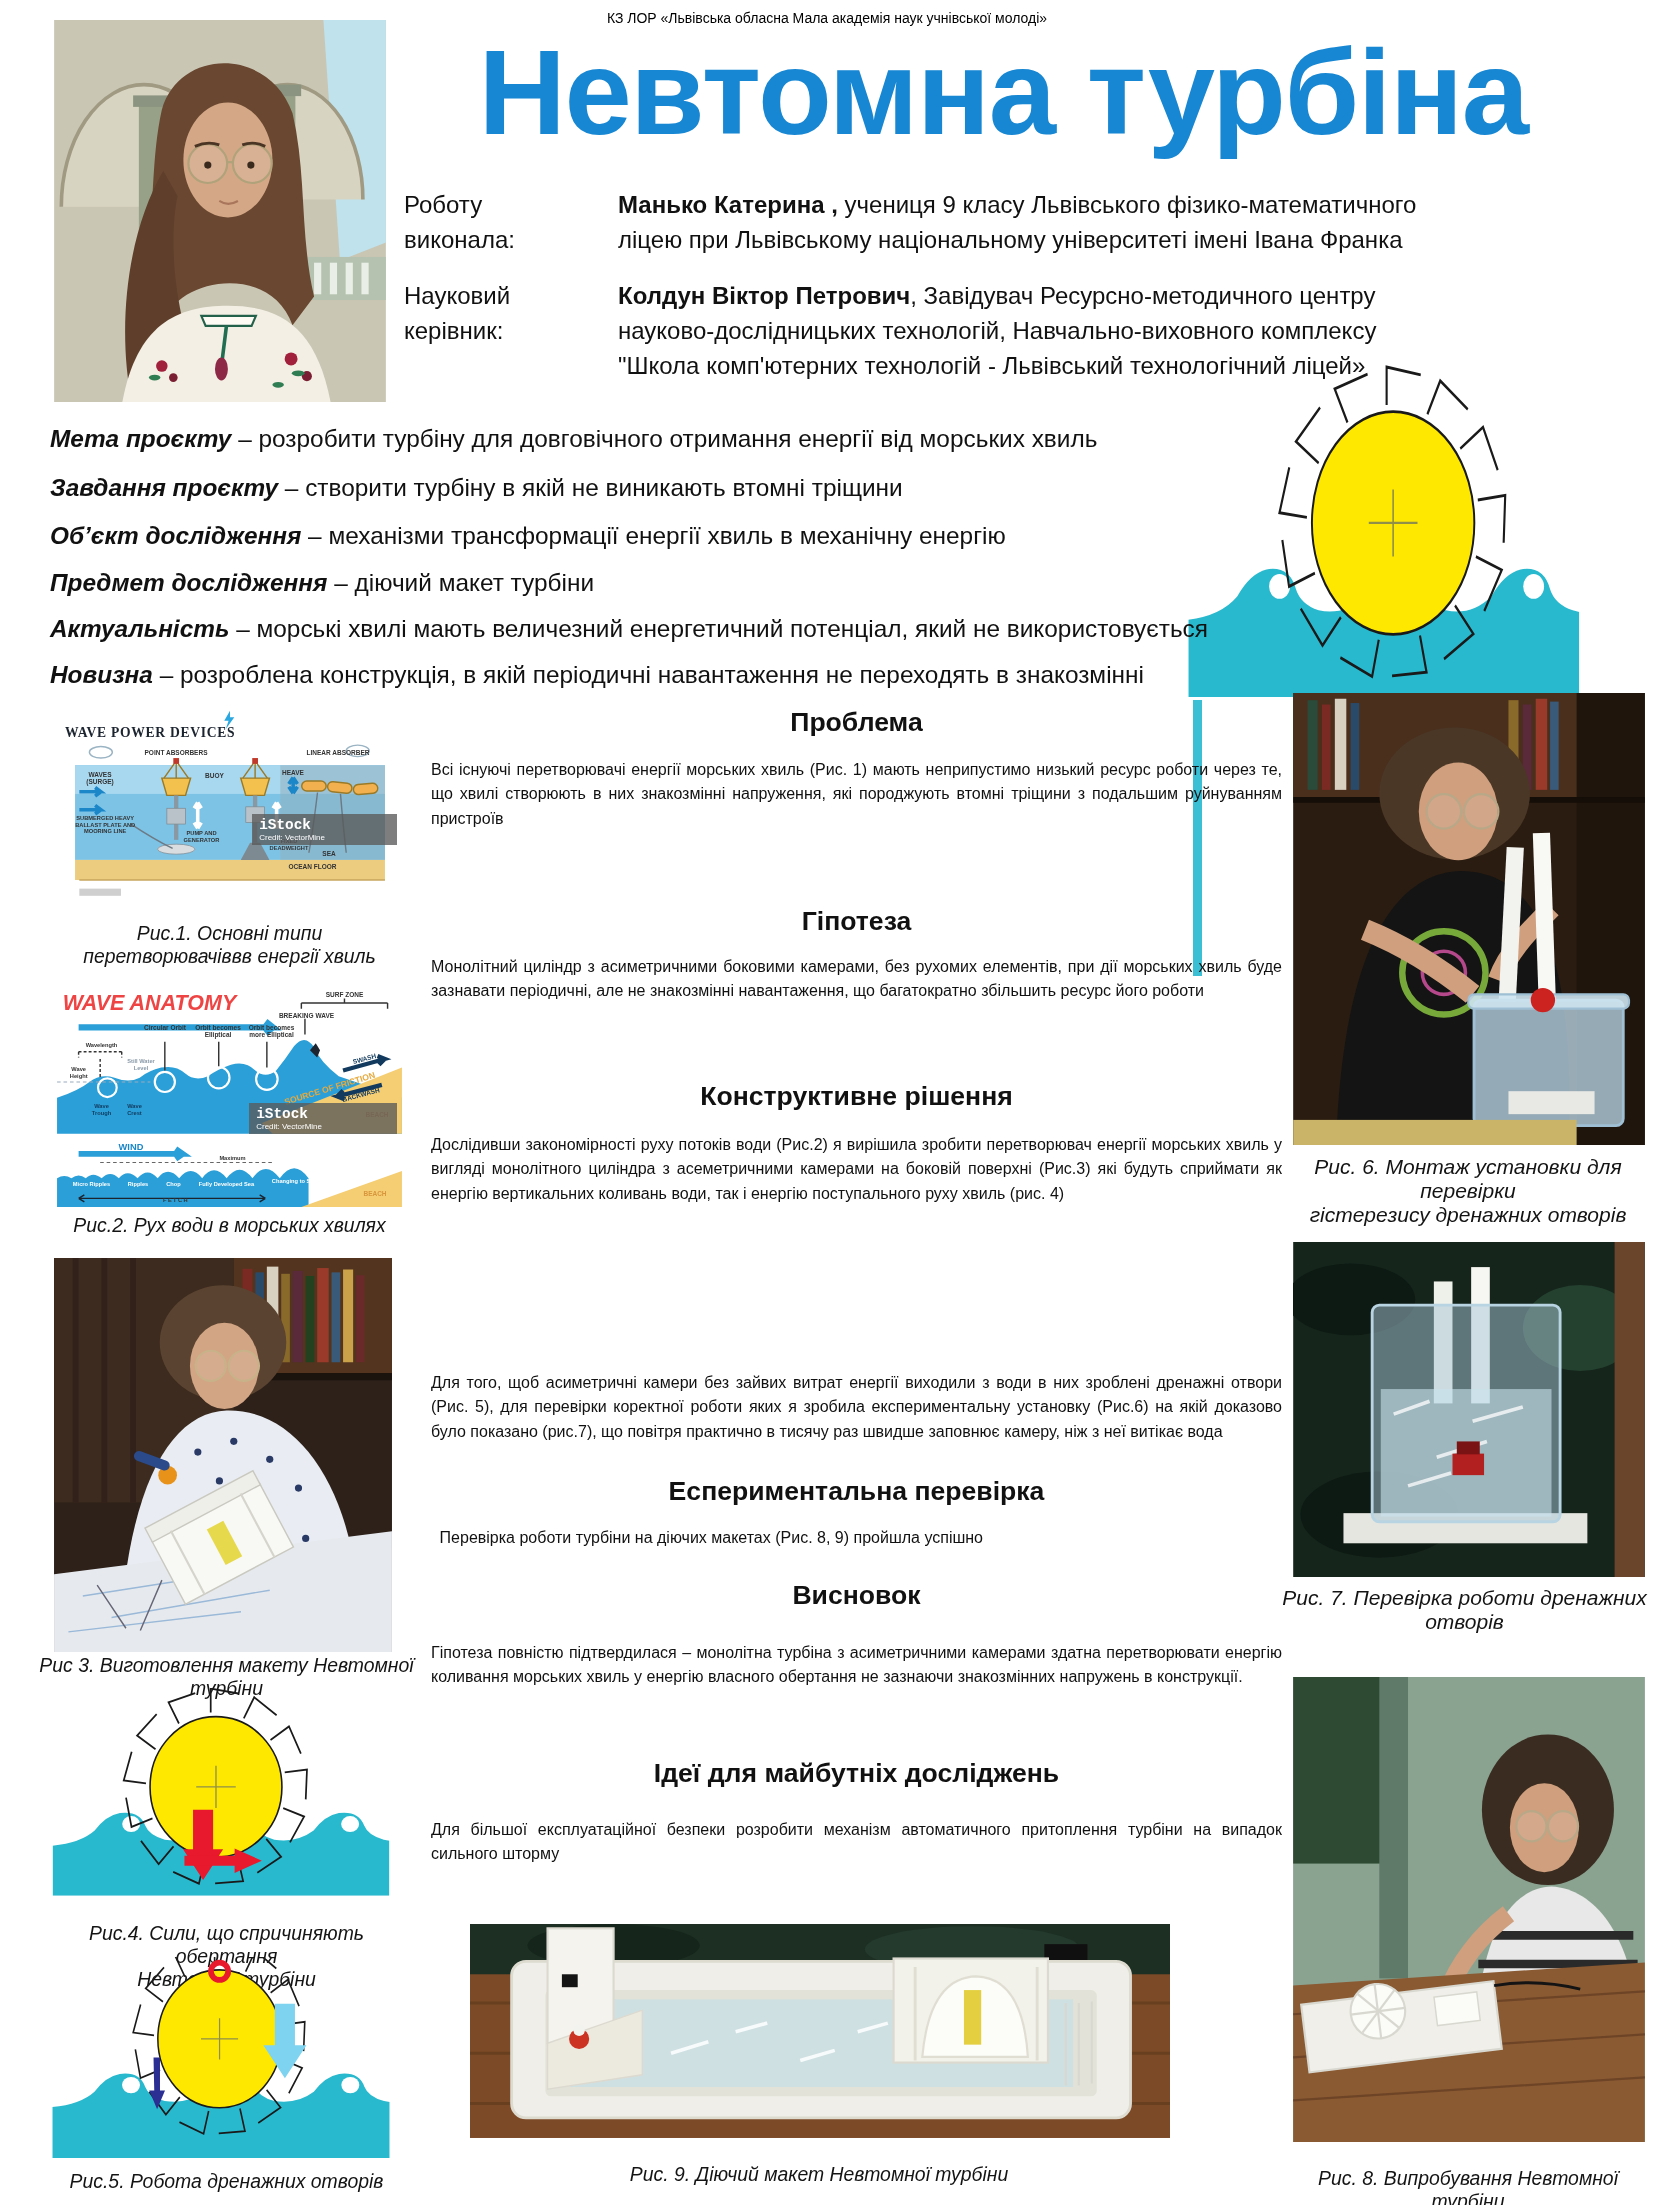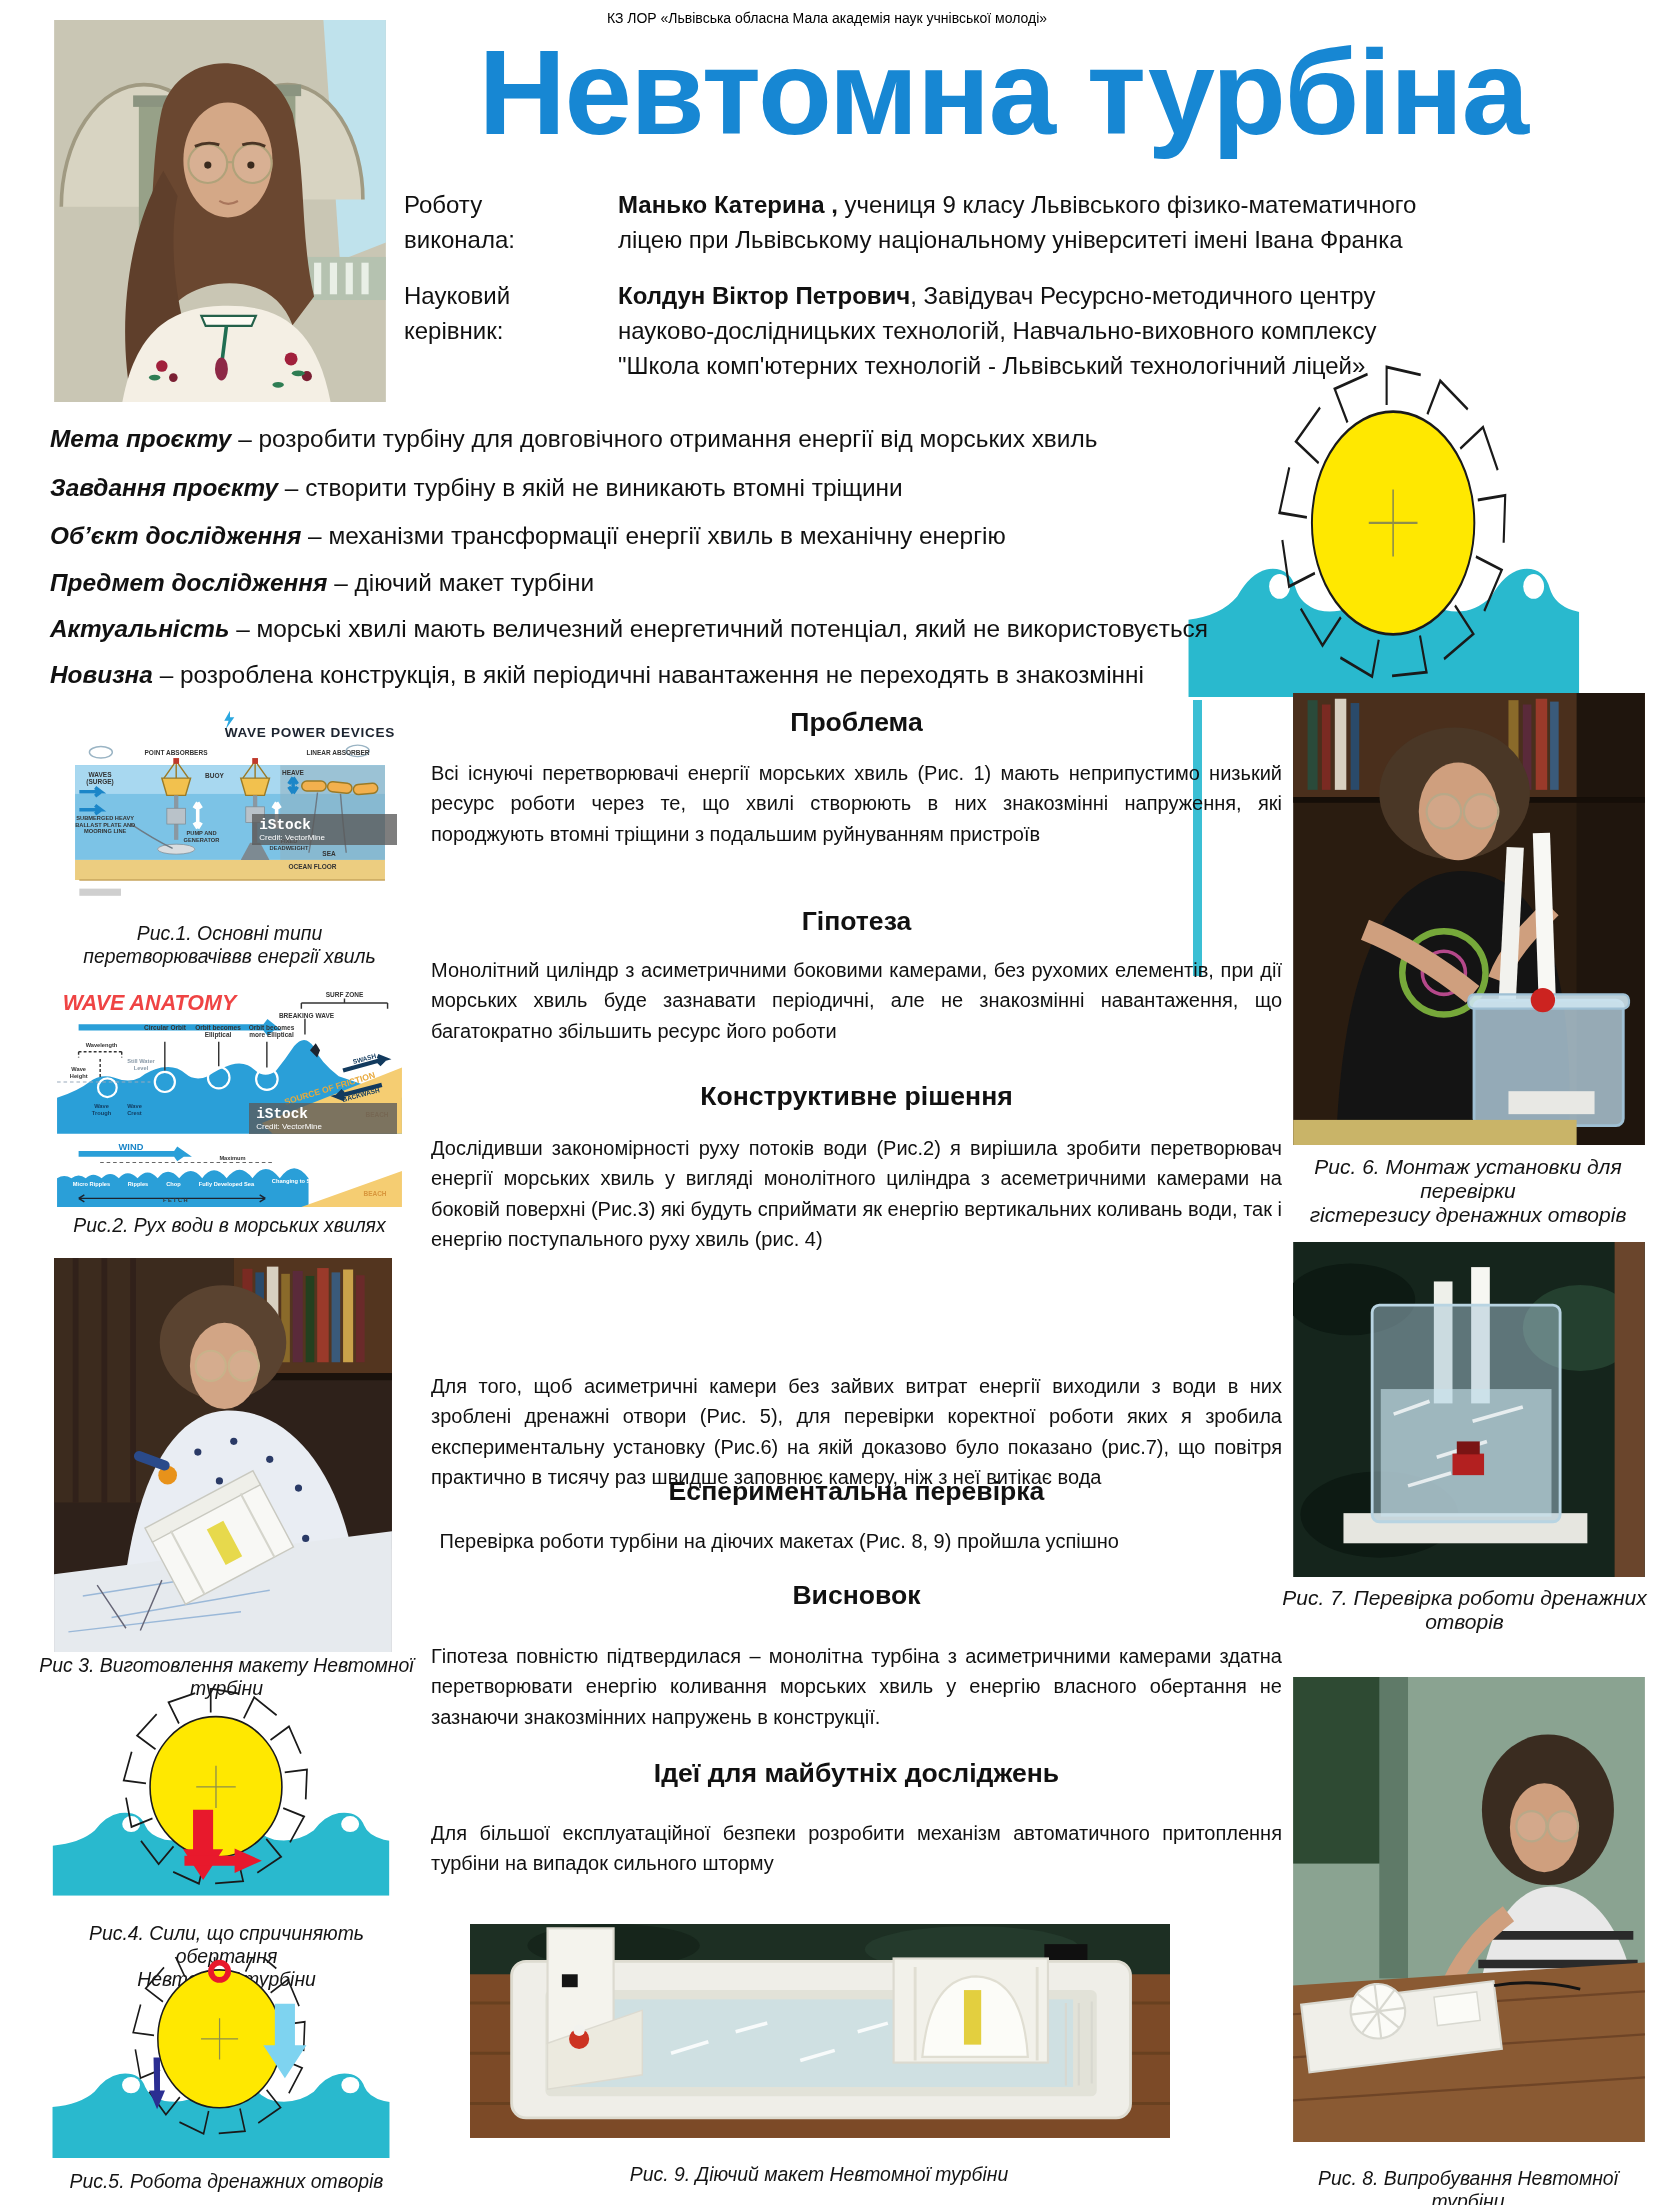--- a/index.html
+++ b/index.html
@@ -12,31 +12,31 @@
               font-size:121px;line-height:1.15;color:#1787d3;letter-spacing:-1.4px;}
   .author-block{font-size:24px;line-height:1.45;}
   .author-label{left:404px;width:194px;}
   .author-value{left:618px;width:811px;}
   .author-value b{font-weight:bold;}
   
   .goal{left:50px;width:1127px;font-size:24.4px;white-space:nowrap;}
   .goal .term{font-weight:bold;font-style:italic;}
   
   .c-head{left:431px;width:851px;text-align:center;font-weight:bold;font-size:26.6px;}
-  .c-body{left:431px;width:851px;font-size:20px;line-height:1.52;text-align:justify;}
+  .c-body{left:431px;width:851px;font-size:16px;line-height:1.52;text-align:justify;}
   
   .cap{font-style:italic;font-size:19.4px;text-align:center;color:#141414;}
   .cap-r{font-style:italic;font-size:21px;text-align:center;color:#141414;}
   
   .ph{background:#ccc;}
   .figbox{background:#fff;}
   .dlabel{position:absolute;font-size:6.5px;font-weight:bold;color:#333;line-height:1.15;text-align:center;}
   .dlabel.small{font-size:5.7px;}
-  .dtitle1{position:absolute;left:0;right:0;top:16px;text-align:right;font-weight:bold;
-           font-size:13.6px;letter-spacing:0.7px;color:#1c2430;font-family:Liberation Sans, sans-serif;}
+  .dtitle1{position:absolute;left:0;right:0;top:16px;text-align:left;font-weight:bold;
+           font-size:13.6px;letter-spacing:0.7px;color:#1c2430;font-family:Liberation Serif, serif;}
   .dtitle2{position:absolute;left:5.7px;top:1.4px;font-weight:bold;font-style:italic;
            font-size:21.5px;color:#ef4444;}
   .wm{position:absolute;background:rgba(90,90,90,.78);color:#fff;padding:2.9px 7.2px;}
   .wm .b{font-size:14.4px;font-weight:bold;font-family:Liberation Mono, monospace;}
   .wm .c{font-size:8px;}
   .artifact{background:#3bbfd4;}
 </style>
 </head>
 <body>
 

